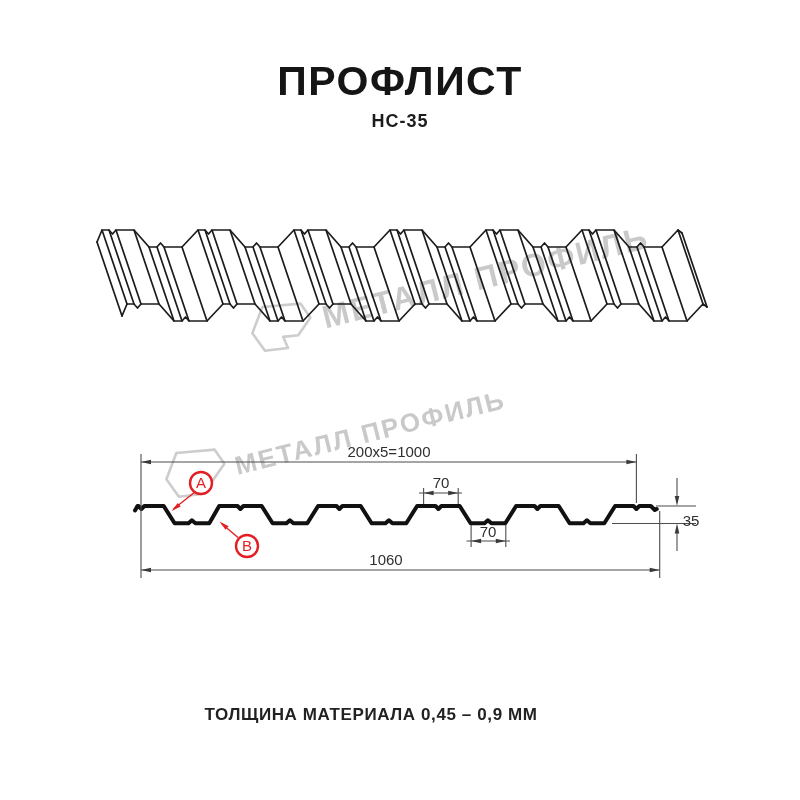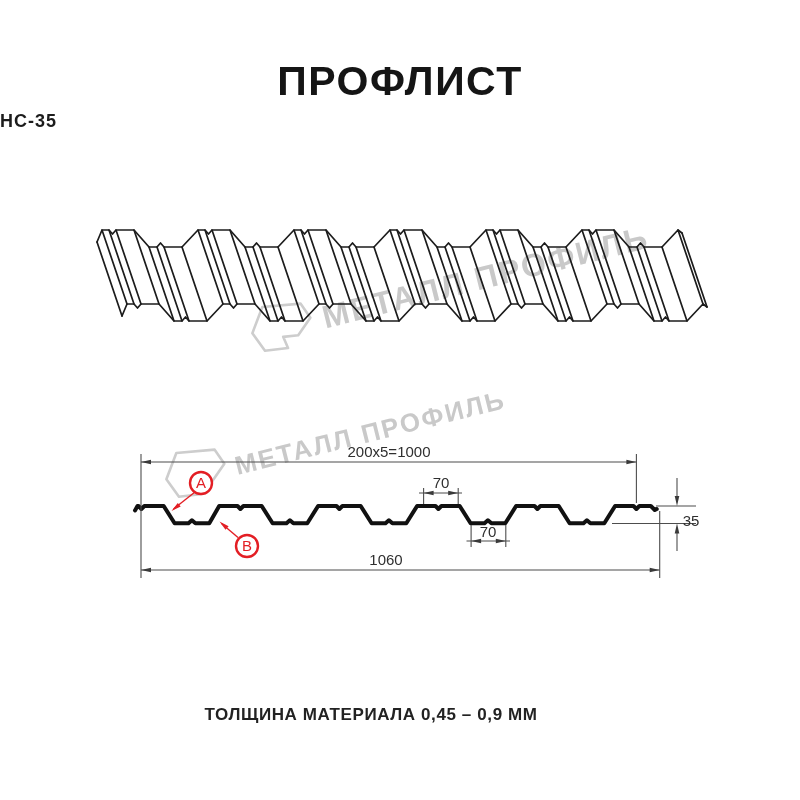--- a/index.html
+++ b/index.html
@@ -1,20 +1,20 @@
 <!DOCTYPE html>
 <html><head>
 <meta charset="utf-8">
 <style>
   html,body{margin:0;padding:0;background:#fff;}
   .stage{position:relative;width:800px;height:800px;background:#fff;overflow:hidden;
          font-family:"Liberation Sans",sans-serif;}
   .title{position:absolute;top:58px;left:0;width:800px;text-align:center;
          font-size:41px;font-weight:800;letter-spacing:1.5px;color:#151515;}
-  .subtitle{position:absolute;top:111px;left:0;width:800px;
+  .subtitle{position:absolute;top:111px;left:0;width:800px;text-align:center;
          font-size:18px;font-weight:700;letter-spacing:1px;color:#1c1c1c;}
   .footer{position:absolute;top:705px;left:0;width:742px;text-align:center;
          font-size:17px;font-weight:600;letter-spacing:0.6px;color:#222;}
   svg{position:absolute;top:0;left:0;}
   .l3d{stroke:#1c1c1c;stroke-width:1.7;fill:none;stroke-linejoin:round;stroke-linecap:round;}
   .prof{stroke:#111;stroke-width:4;fill:none;stroke-linejoin:round;stroke-linecap:round;}
   .dim{stroke:#4d4d4d;stroke-width:1.1;fill:none;}
   .ah{fill:#3a3a3a;}
   .dimtxt{font-family:"Liberation Sans",sans-serif;font-size:15px;fill:#2f2f2f;}
   .redln{stroke:#e31e24;stroke-width:1.4;fill:none;}

